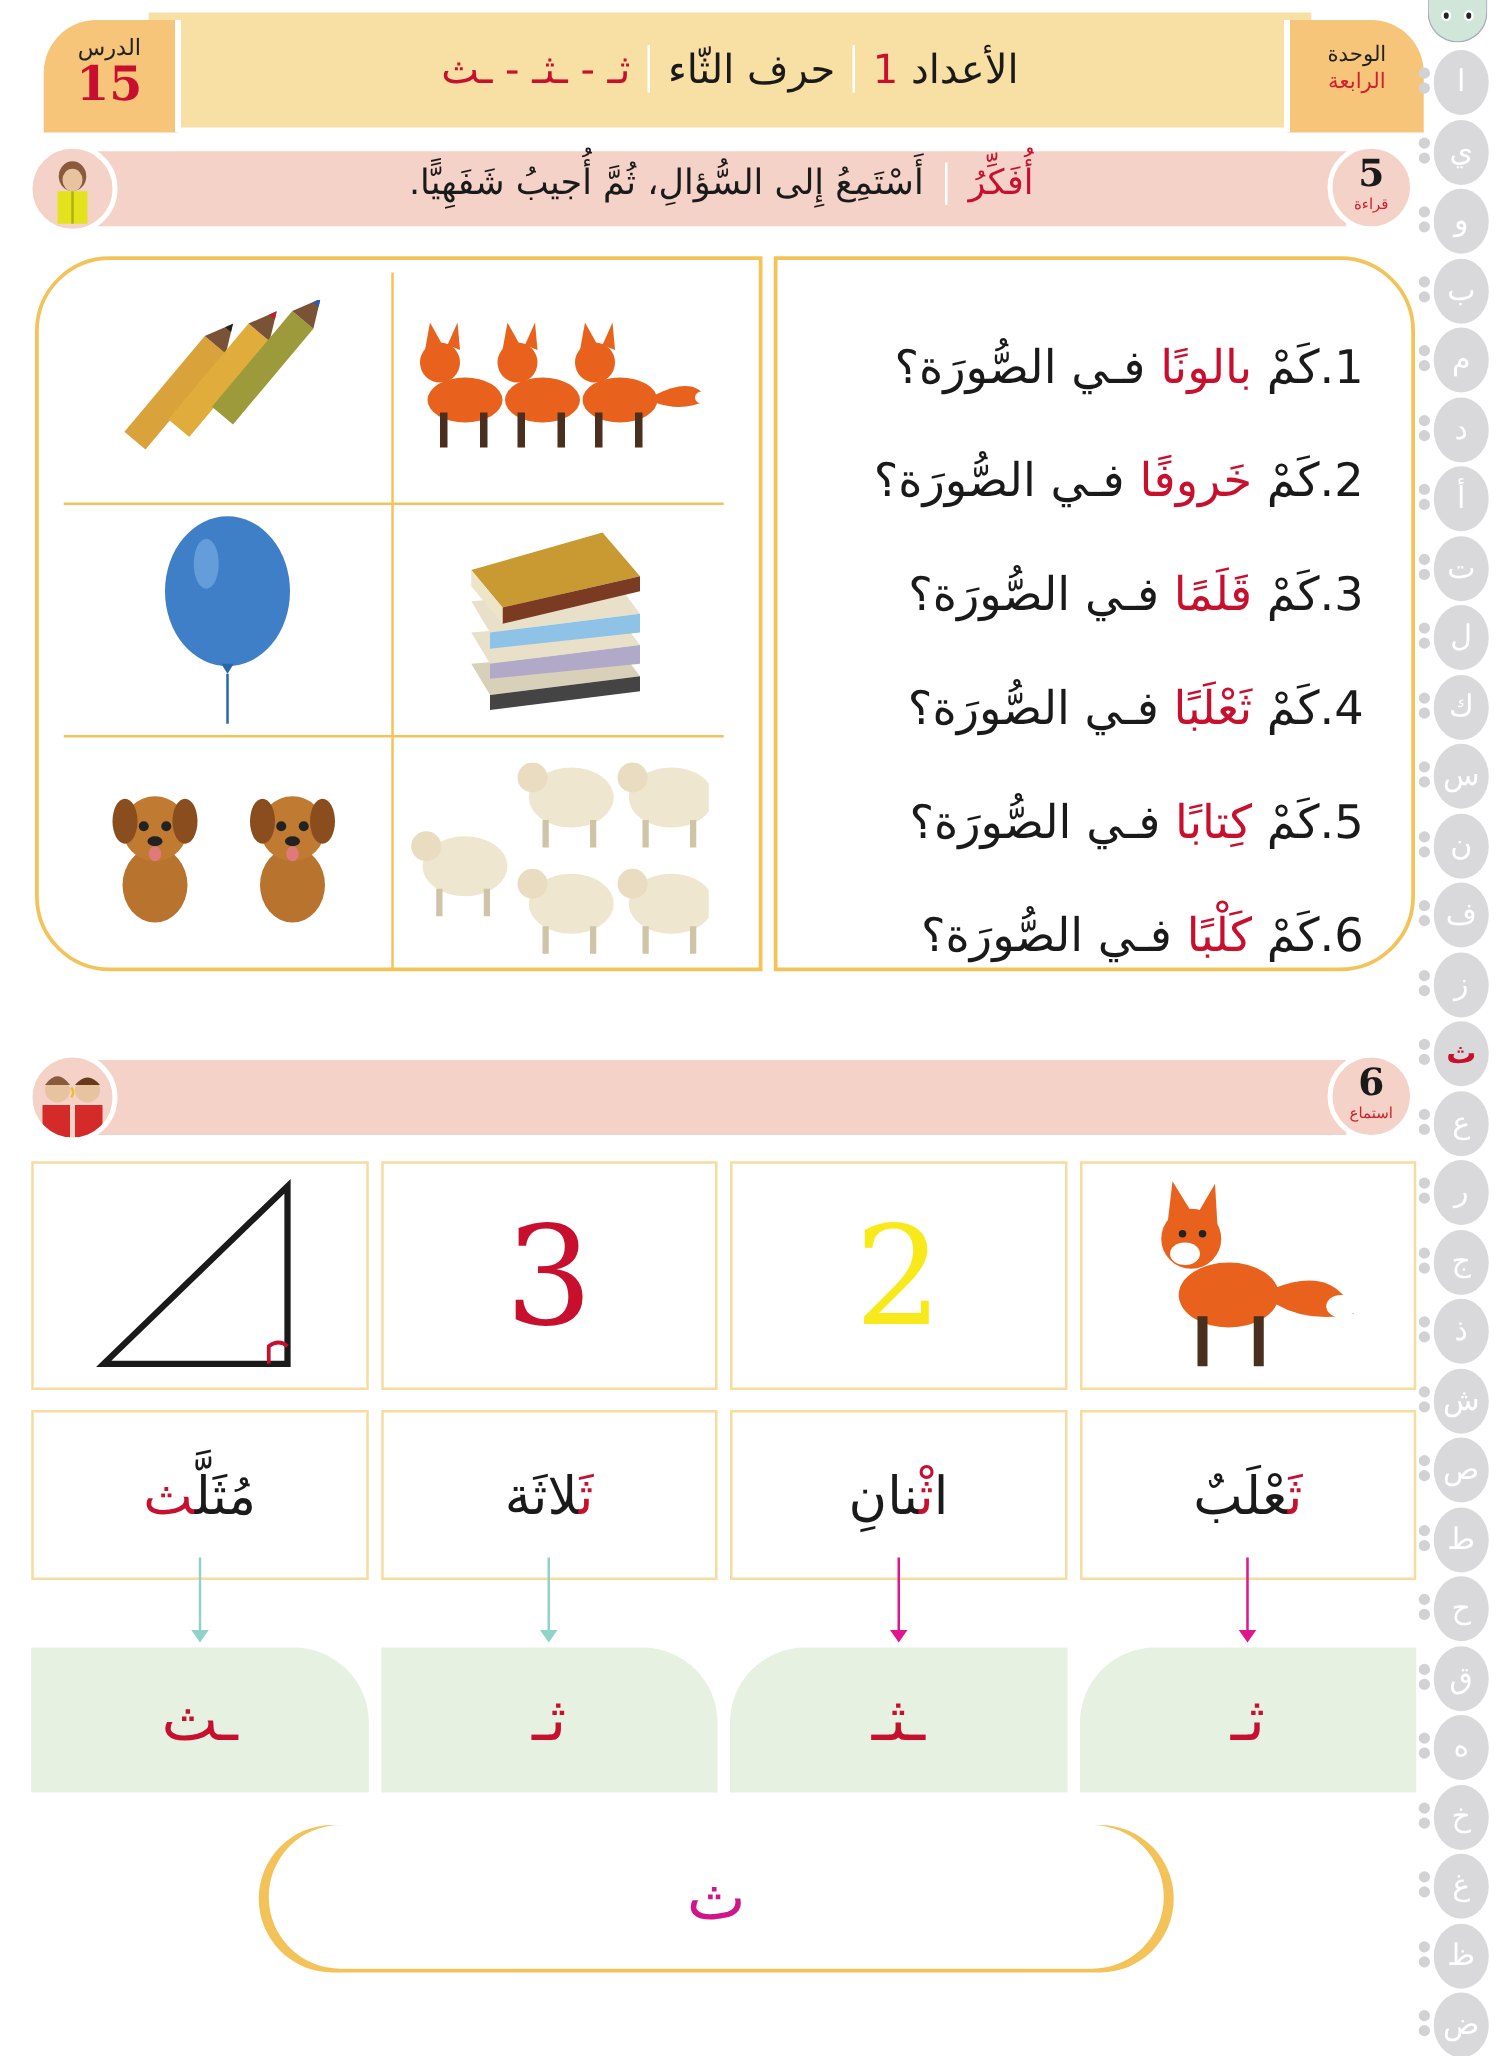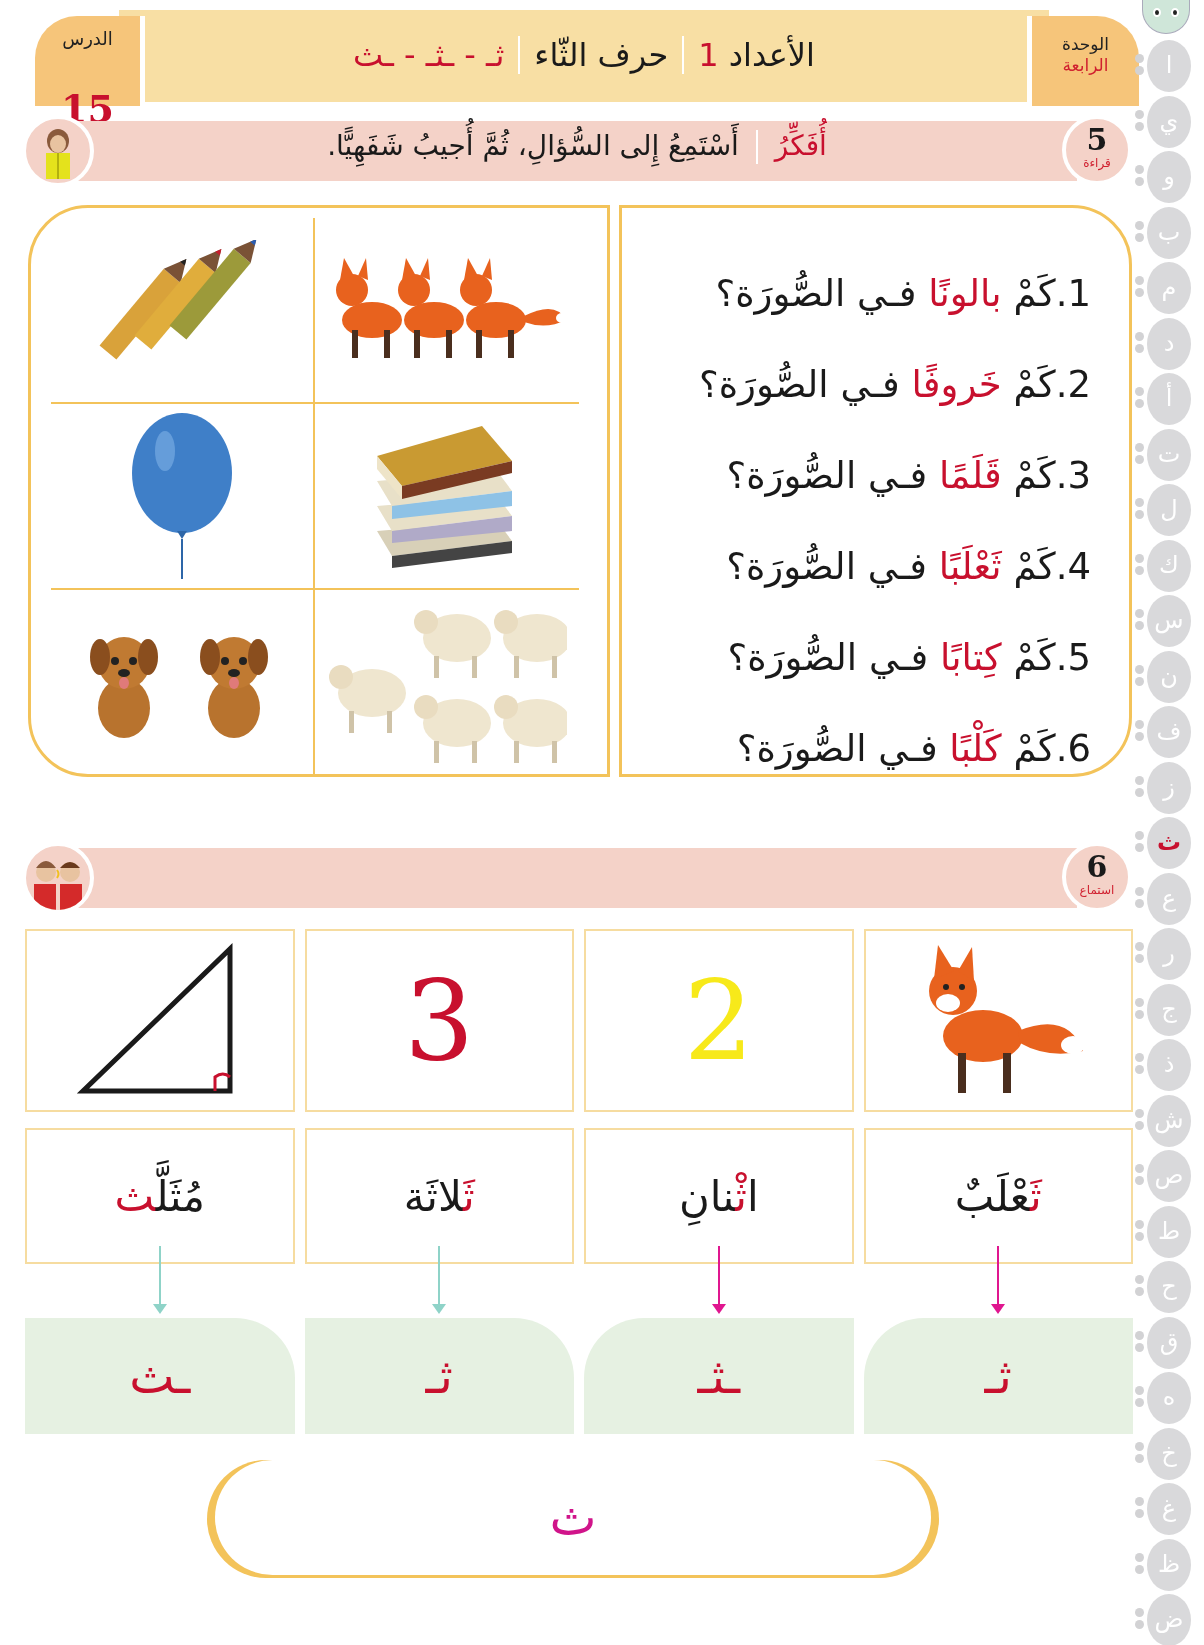--- a/index.html
+++ b/index.html
@@ -5,21 +5,21 @@
   * { box-sizing: border-box; margin: 0; padding: 0; }
   html, body { width: 1204px; height: 1645px; background: #ffffff; overflow: hidden; }
   body { position: relative; font-family: "DejaVu Sans", "Liberation Sans", sans-serif; color: #1a1a1a; }
 
   
   .header { position: absolute; left: 29px; top: 10px; width: 1110px; height: 95px; }
   .header-band { position: absolute; left: 90px; right: 90px; top: 0; height: 92px; background: #f8dfa4; }
   .lesson-tab { position: absolute; left: 6px; top: 6px; width: 110px; height: 90px; background: #f6c57a;
     border-radius: 42px 0 0 0; text-align: center; border-right: 5px solid #fff; }
   .lesson-tab .lbl { font-size: 18px; margin-top: 12px; color: #222; }
-  .lesson-tab .num { font-family: "DejaVu Serif", serif; font-weight: bold; font-size: 38px; color: #c8102e; line-height: 36px; margin-top: 42px; }
+  .lesson-tab .num { font-family: "DejaVu Serif", serif; font-weight: bold; font-size: 38px; color: #c8102e; line-height: 36px; }
   .unit-tab { position: absolute; right: 0; top: 6px; width: 112px; height: 90px; background: #f6c57a;
     border-radius: 0 42px 0 0; text-align: center; border-left: 5px solid #fff; }
   .unit-tab .l1 { font-size: 17px; margin-top: 18px; color: #222; }
   .unit-tab .l2 { font-size: 17px; margin-top: 1px; color: #d0202f; }
   .header-title { position: absolute; left: 130px; right: 130px; top: 26px; direction: rtl; text-align: center;
     font-size: 32px; display: flex; justify-content: center; align-items: center; gap: 14px; }
   .header-title .sep { width: 2px; height: 38px; background: #fff; display: inline-block; }
   .red { color: #c8102e; }
 
   

